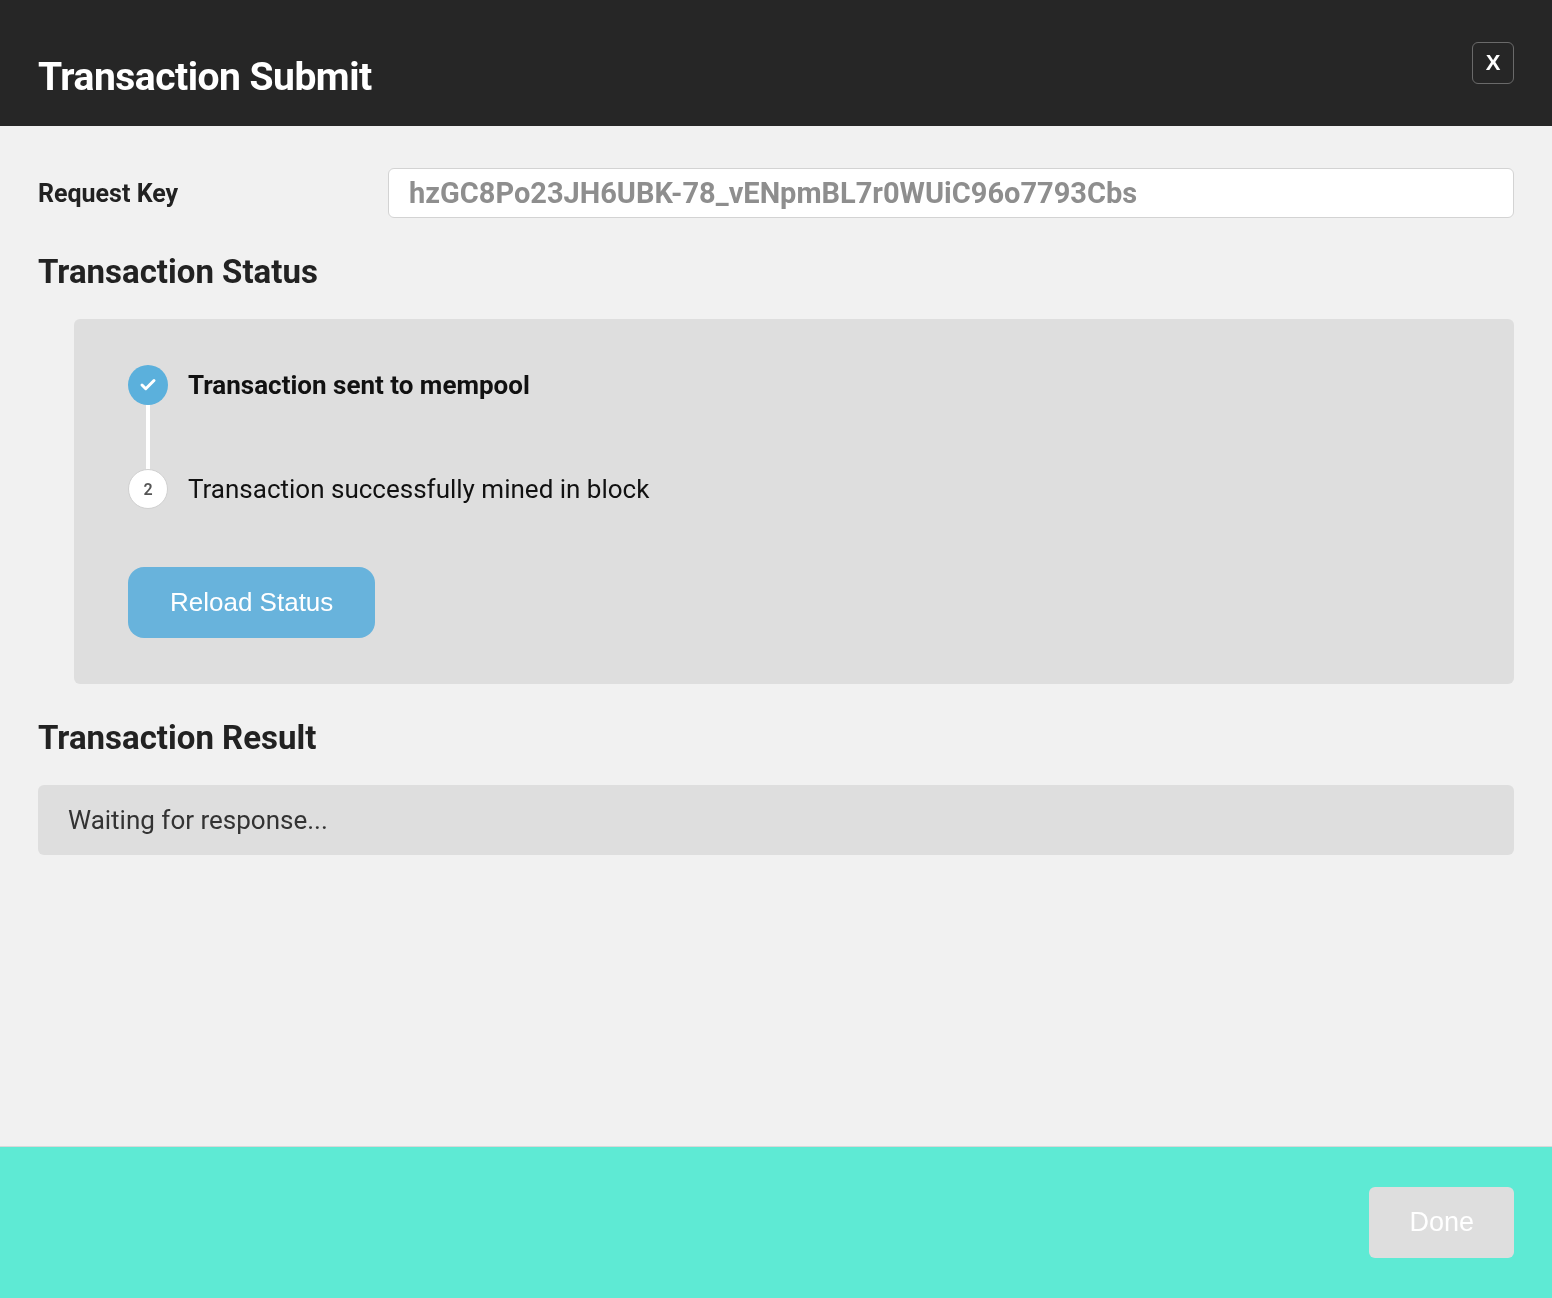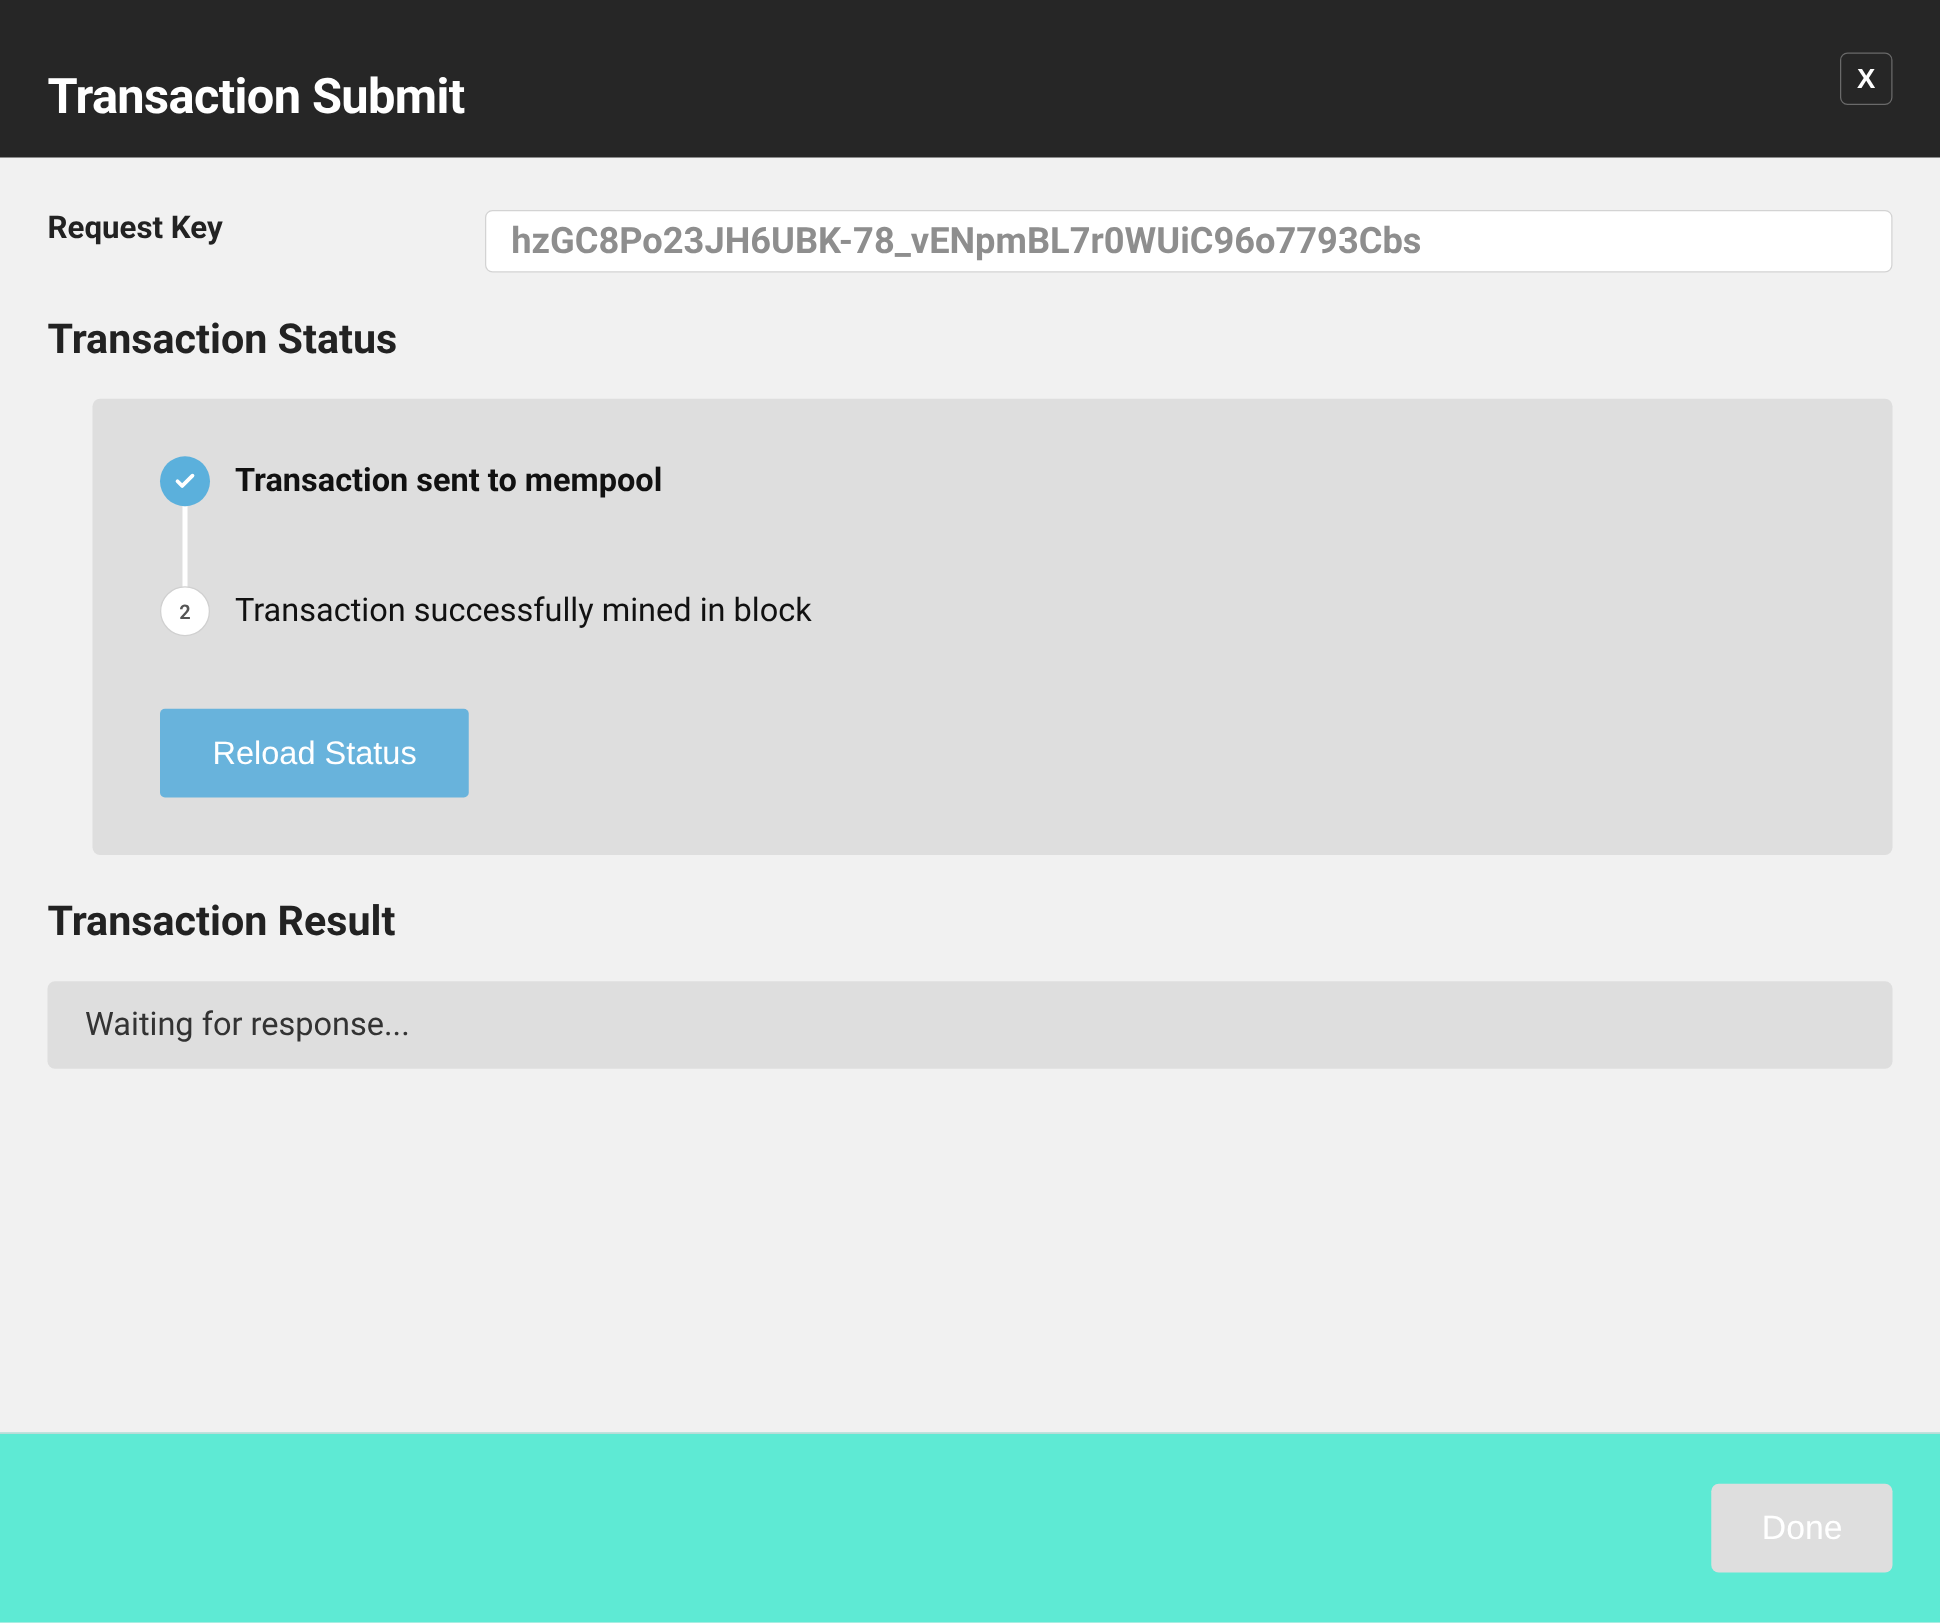--- a/index.html
+++ b/index.html
@@ -41,21 +41,21 @@
       cursor: pointer;
       display: flex;
       align-items: center;
       justify-content: center;
     }
     .modal-body {
       padding: 42px 38px 20px 38px;
     }
     .field-row {
       display: flex;
-      align-items: flex-start;
+      align-items: center;
       margin-bottom: 34px;
     }
     .field-label {
       font-size: 25px;
       font-weight: 700;
       color: #222;
       width: 350px;
       flex-shrink: 0;
     }
     .text-input {
@@ -132,21 +132,21 @@
       color: #111;
     }
     .step-text.bold {
       font-weight: 700;
     }
     .reload-button {
       margin-top: 58px;
       background: #68b3dc;
       color: #ffffff;
       border: none;
-      border-radius: 4px;
+      border-radius: 16px;
       font-size: 26px;
       font-weight: 500;
       padding: 20px 42px;
       cursor: pointer;
     }
     .result-box {
       background: #dedede;
       border-radius: 6px;
       padding: 20px 30px;
       font-size: 26px;

